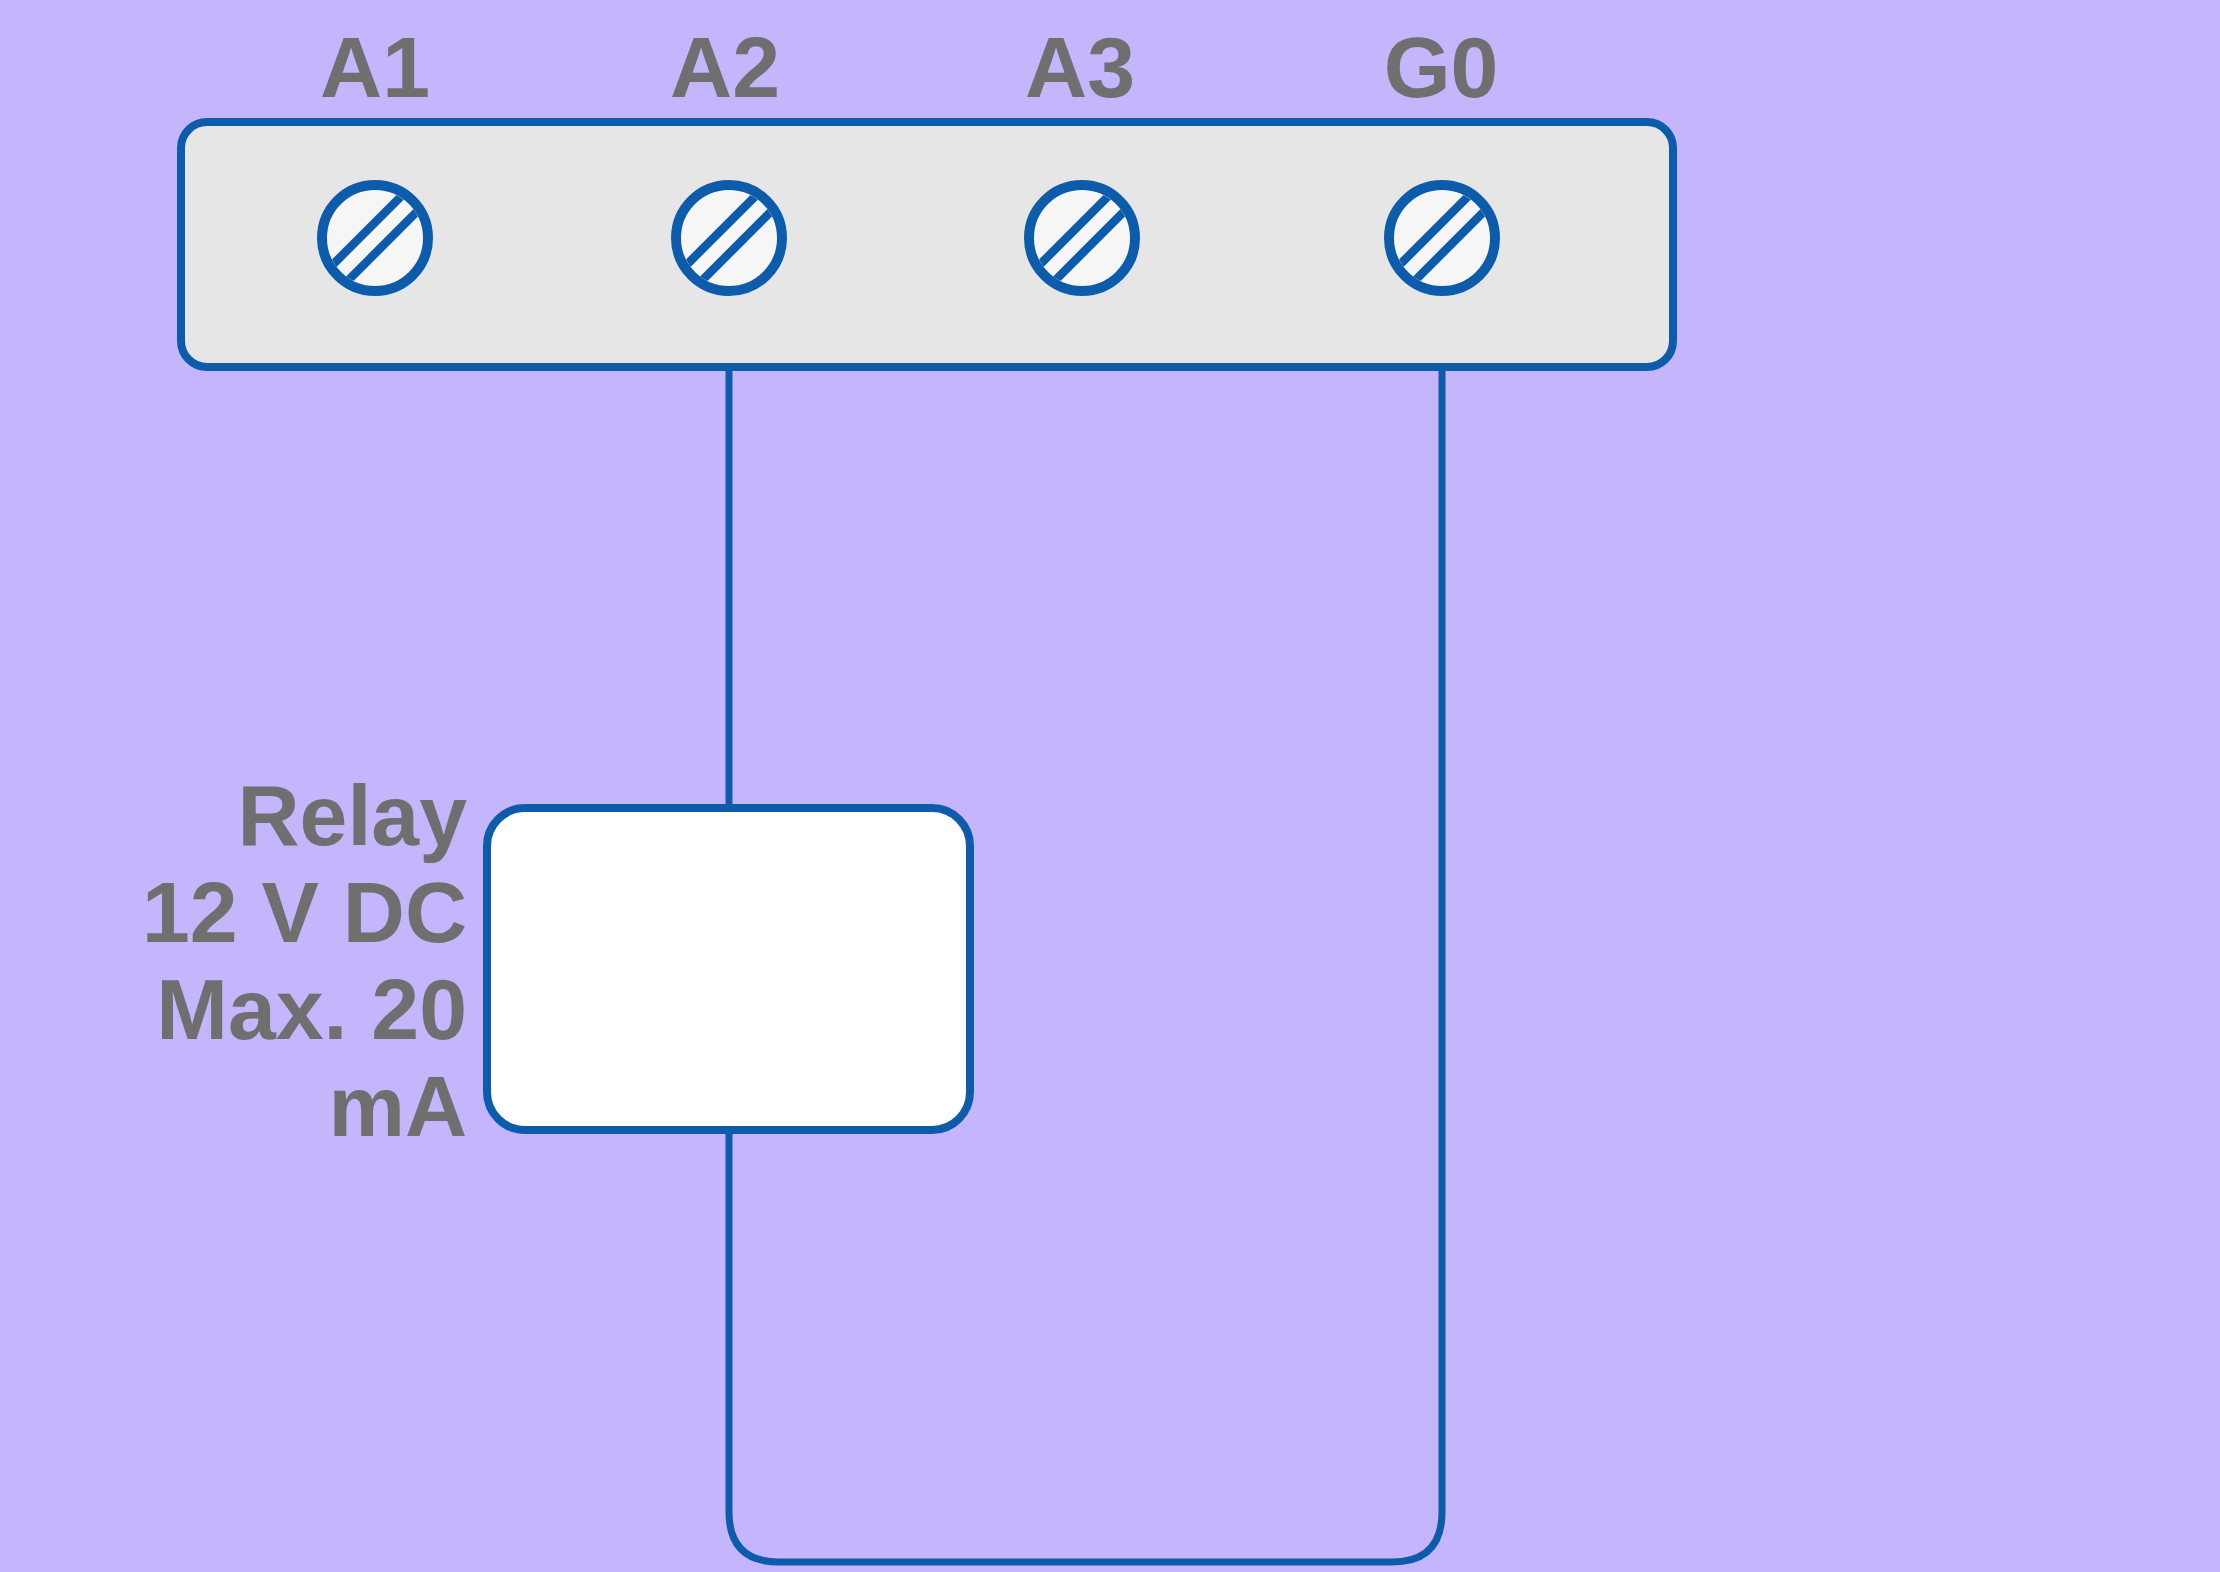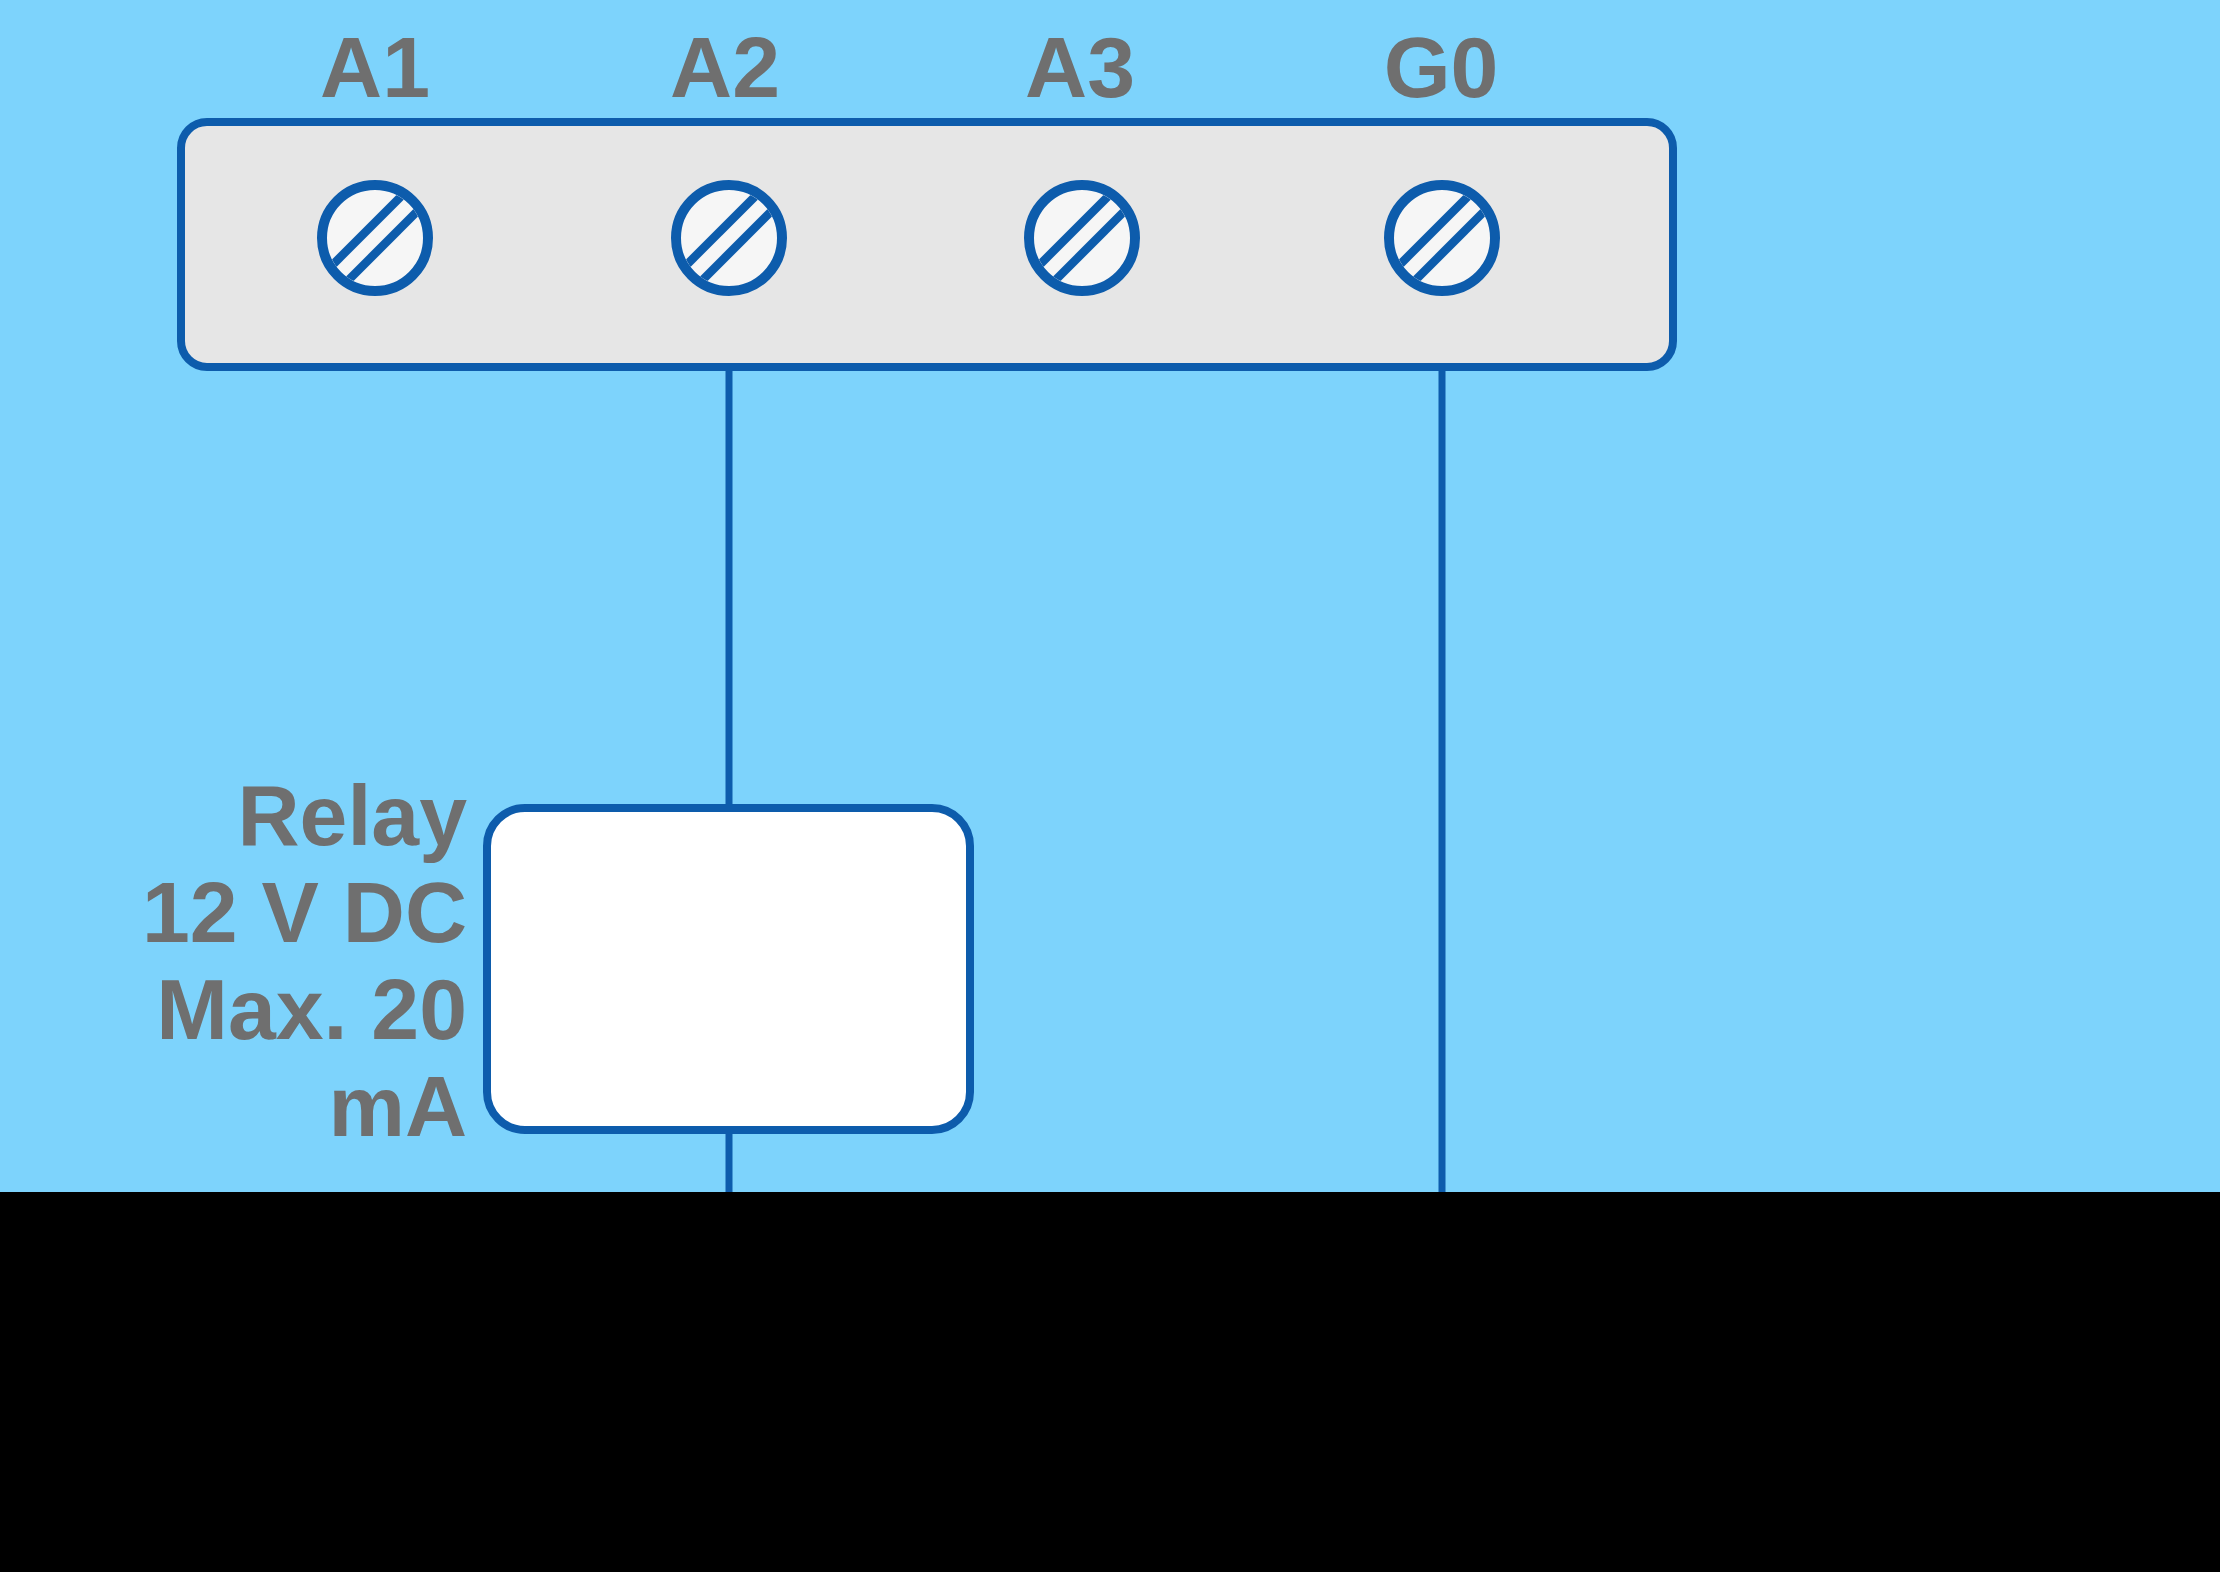--- a/index.html
+++ b/index.html
@@ -3,22 +3,22 @@
 <meta charset="utf-8">
 <style>
   html, body {
     margin: 0;
     padding: 0;
     background: #000000;
   }
   .canvas {
     position: relative;
     width: 2220px;
-    height: 1192px;
-    background: #7dd3fc;
+    height: 1572px;
+    background: #c4b5fd;
     overflow: hidden;
   }
   svg {
     display: block;
     width: 2220px;
     height: 1572px;
   }
   .wire {
     fill: none;
     stroke-width: 7px;

